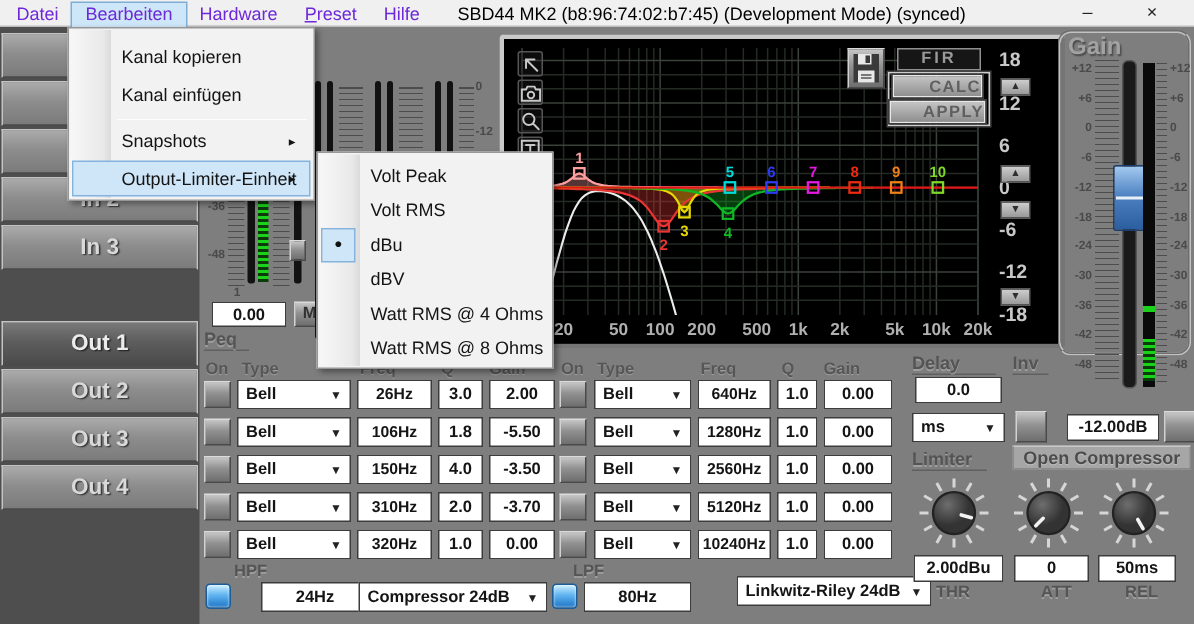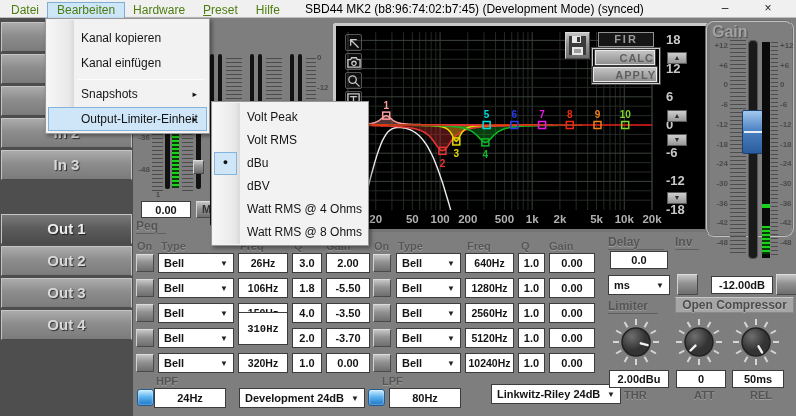--- a/index.html
+++ b/index.html
@@ -1,21 +1,21 @@
 <!DOCTYPE html>
 <html><head>
 <meta charset="utf-8">
 <style>
   html,body{margin:0;padding:0;background:#555;}
   *{box-sizing:border-box;font-family:"Liberation Sans",sans-serif;}
   #root{position:relative;width:796px;height:416px;background:#7e7e7e;overflow:hidden;}
   .abs{position:absolute;}
   
   .titlebar{left:0;top:0;width:796px;height:18px;background:#f0f0f0;border-bottom:1px solid #bdbdbd;z-index:5;}
-  .mb-item{display:inline-block;padding:0 9px 1px 9px;font-size:12px;color:#4d7c0f;height:17px;}
+  .mb-item{display:inline-block;padding:0 9px 1px 9px;font-size:12px;color:#6d28d9;height:17px;}
   .mb-item.active{background:#cde6f8;outline:1px solid #7fadd6;}
   .win-title{font-size:12px;color:#000;line-height:17px;white-space:nowrap;}
   .winbtn{width:26px;height:15px;text-align:center;font-size:12px;color:#222;line-height:15px;}
   
   .sidebar{left:0;top:18px;width:133px;height:398px;background:#4e4e4e;}
   .sidebtn{position:absolute;left:1px;width:131px;height:30px;background:linear-gradient(#ababab,#8d8d8d 45%,#7b7b7b);border:1px solid #c4c4c4;border-bottom-color:#4a4a4a;color:#d9d9d9;font-weight:bold;font-size:15px;text-align:center;line-height:27px;text-shadow:1px 1px 1px rgba(0,0,0,.65);}
   .sidebtn.sel{background:linear-gradient(#7a7a7a,#5d5d5d 45%,#4b4b4b);color:#ececec;}
   
   .box{background:#fff;border:1px solid #3c3c3c;font-weight:bold;font-size:11px;color:#141414;display:flex;align-items:center;justify-content:center;}
   .dd{background:#fff;border:1px solid #3c3c3c;font-weight:bold;font-size:11px;color:#141414;display:flex;align-items:center;justify-content:space-between;padding:0 5px;}
@@ -212,21 +212,21 @@
         <div class="arr">▼</div>
       </div>
       <div class="abs box" style="left: 238px; top: 303px; width: 50px; height: 20px; font-size: 10.5px;">150Hz</div>
       <div class="abs box" style="left: 292px; top: 303px; width: 30px; height: 20px;">4.0</div>
       <div class="abs box" style="left: 326px; top: 303px; width: 44px; height: 20px;">-3.50</div>
       <div class="abs btn3d" style="left: 136px; top: 329px; width: 18px; height: 18px;"></div>
       <div class="abs dd" style="left: 158px; top: 328px; width: 76px; height: 20px;">
         <div>Bell</div>
         <div class="arr">▼</div>
       </div>
-      <div class="abs box" style="left: 238px; top: 312px; width: 50px; height: 33px; font-size: 10.5px; font-family: Liberation Mono, monospace;">310Hz</div>
+      <div class="abs box" style="left: 238px; top: 328px; width: 50px; height: 20px; font-size: 10.5px;">310Hz</div>
       <div class="abs box" style="left: 292px; top: 328px; width: 30px; height: 20px;">2.0</div>
       <div class="abs box" style="left: 326px; top: 328px; width: 44px; height: 20px;">-3.70</div>
       <div class="abs btn3d" style="left: 136px; top: 354px; width: 18px; height: 18px;"></div>
       <div class="abs dd" style="left: 158px; top: 353px; width: 76px; height: 20px;">
         <div>Bell</div>
         <div class="arr">▼</div>
       </div>
       <div class="abs box" style="left: 238px; top: 353px; width: 50px; height: 20px; font-size: 10.5px;">320Hz</div>
       <div class="abs box" style="left: 292px; top: 353px; width: 30px; height: 20px;">1.0</div>
       <div class="abs box" style="left: 326px; top: 353px; width: 44px; height: 20px;">0.00</div>
@@ -272,23 +272,23 @@
         <div>Bell</div>
         <div class="arr">▼</div>
       </div>
       <div class="abs box" style="left: 465px; top: 353px; width: 49px; height: 20px; font-size: 10.5px;">10240Hz</div>
       <div class="abs box" style="left: 518px; top: 353px; width: 27px; height: 20px;">1.0</div>
       <div class="abs box" style="left: 549px; top: 353px; width: 46px; height: 20px;">0.00</div>
     </div>
 
   <div class="abs lbl" style="left:156px;top:375px;">HPF</div>
   <div class="abs bluechk" style="left:137px;top:389px;width:17px;height:17px;"></div>
-  <div class="abs box" style="left:154px;top:388px;width:72px;height:20px;">24Hz</div>
+  <div class="abs box" style="left:174px;top:388px;width:72px;height:20px;">24Hz</div>
   <div class="abs dd" style="left:239px;top:388px;width:126px;height:20px;">
-    <span>Development 24dB</span>
+    <span>Compressor 24dB</span>
     <span class="arr">▼</span>
   </div>
   <div class="abs lbl" style="left:382px;top:375px;">LPF</div>
   <div class="abs bluechk" style="left:368px;top:389px;width:17px;height:17px;"></div>
   <div class="abs box" style="left:389px;top:388px;width:72px;height:20px;">80Hz</div>
   <div class="abs dd" style="left:463px;top:384px;width:130px;height:20px;margin-left:28px;">
     <span>Linkwitz-Riley 24dB</span>
     <span class="arr">▼</span>
   </div>
 

